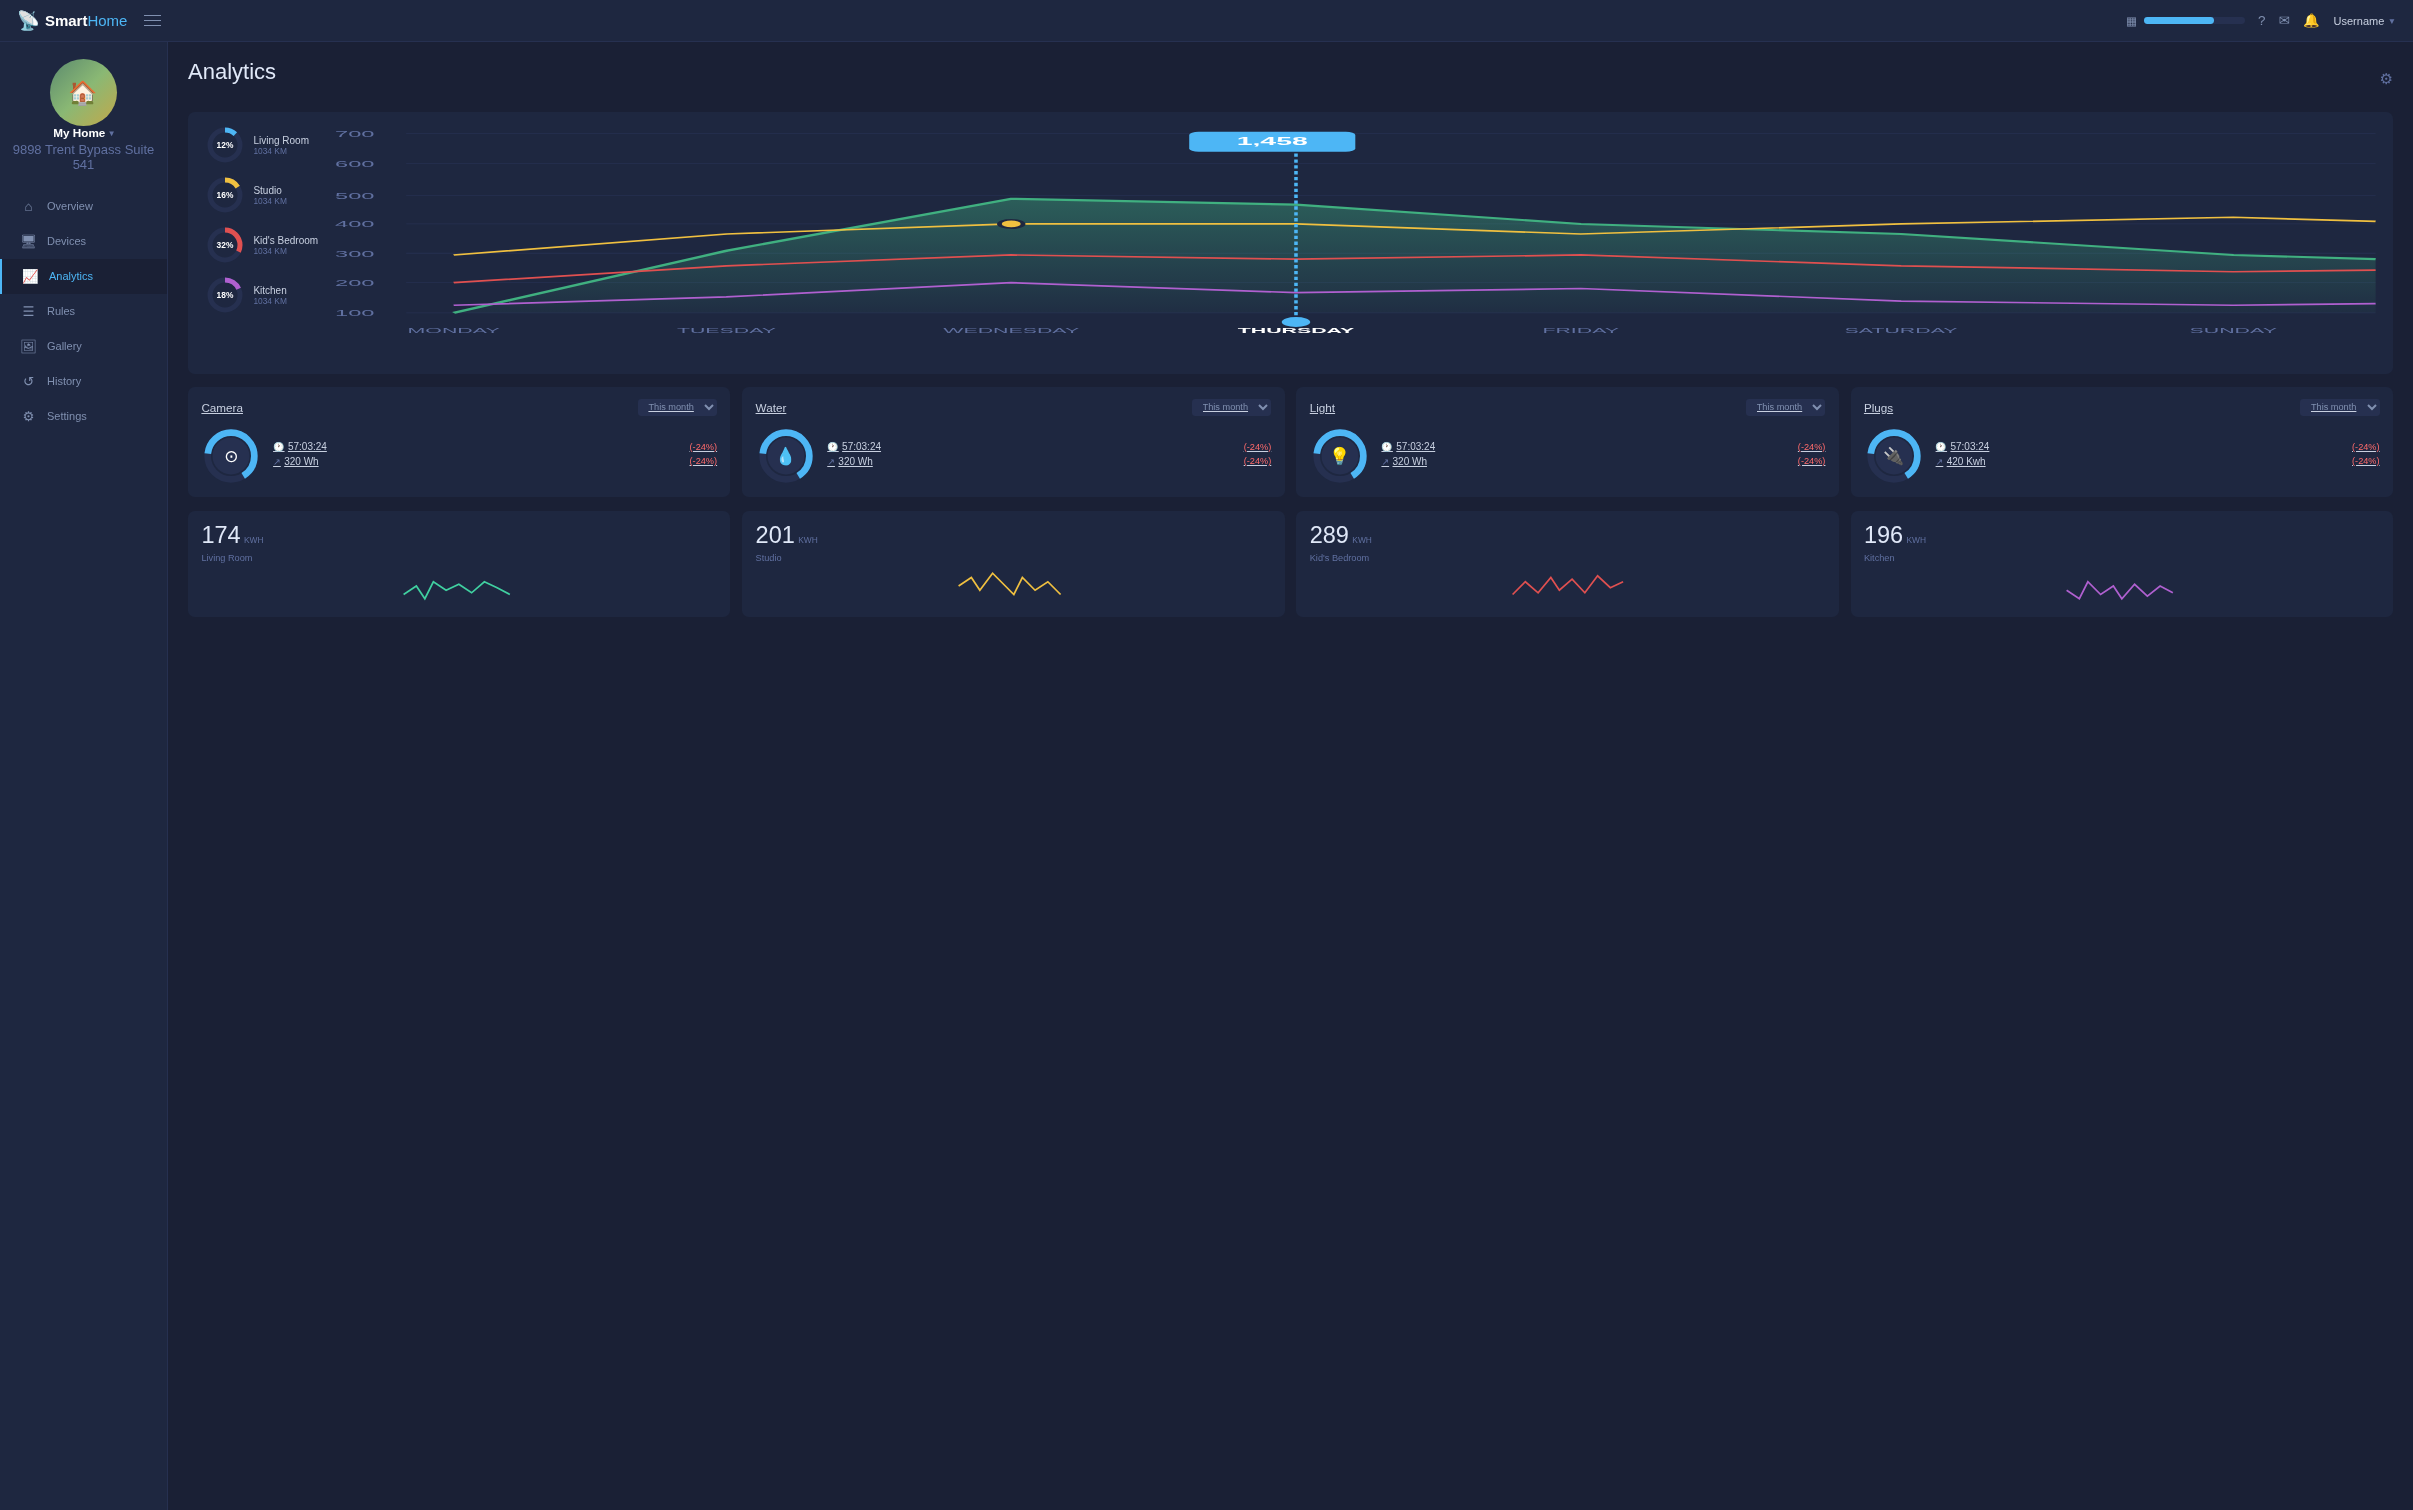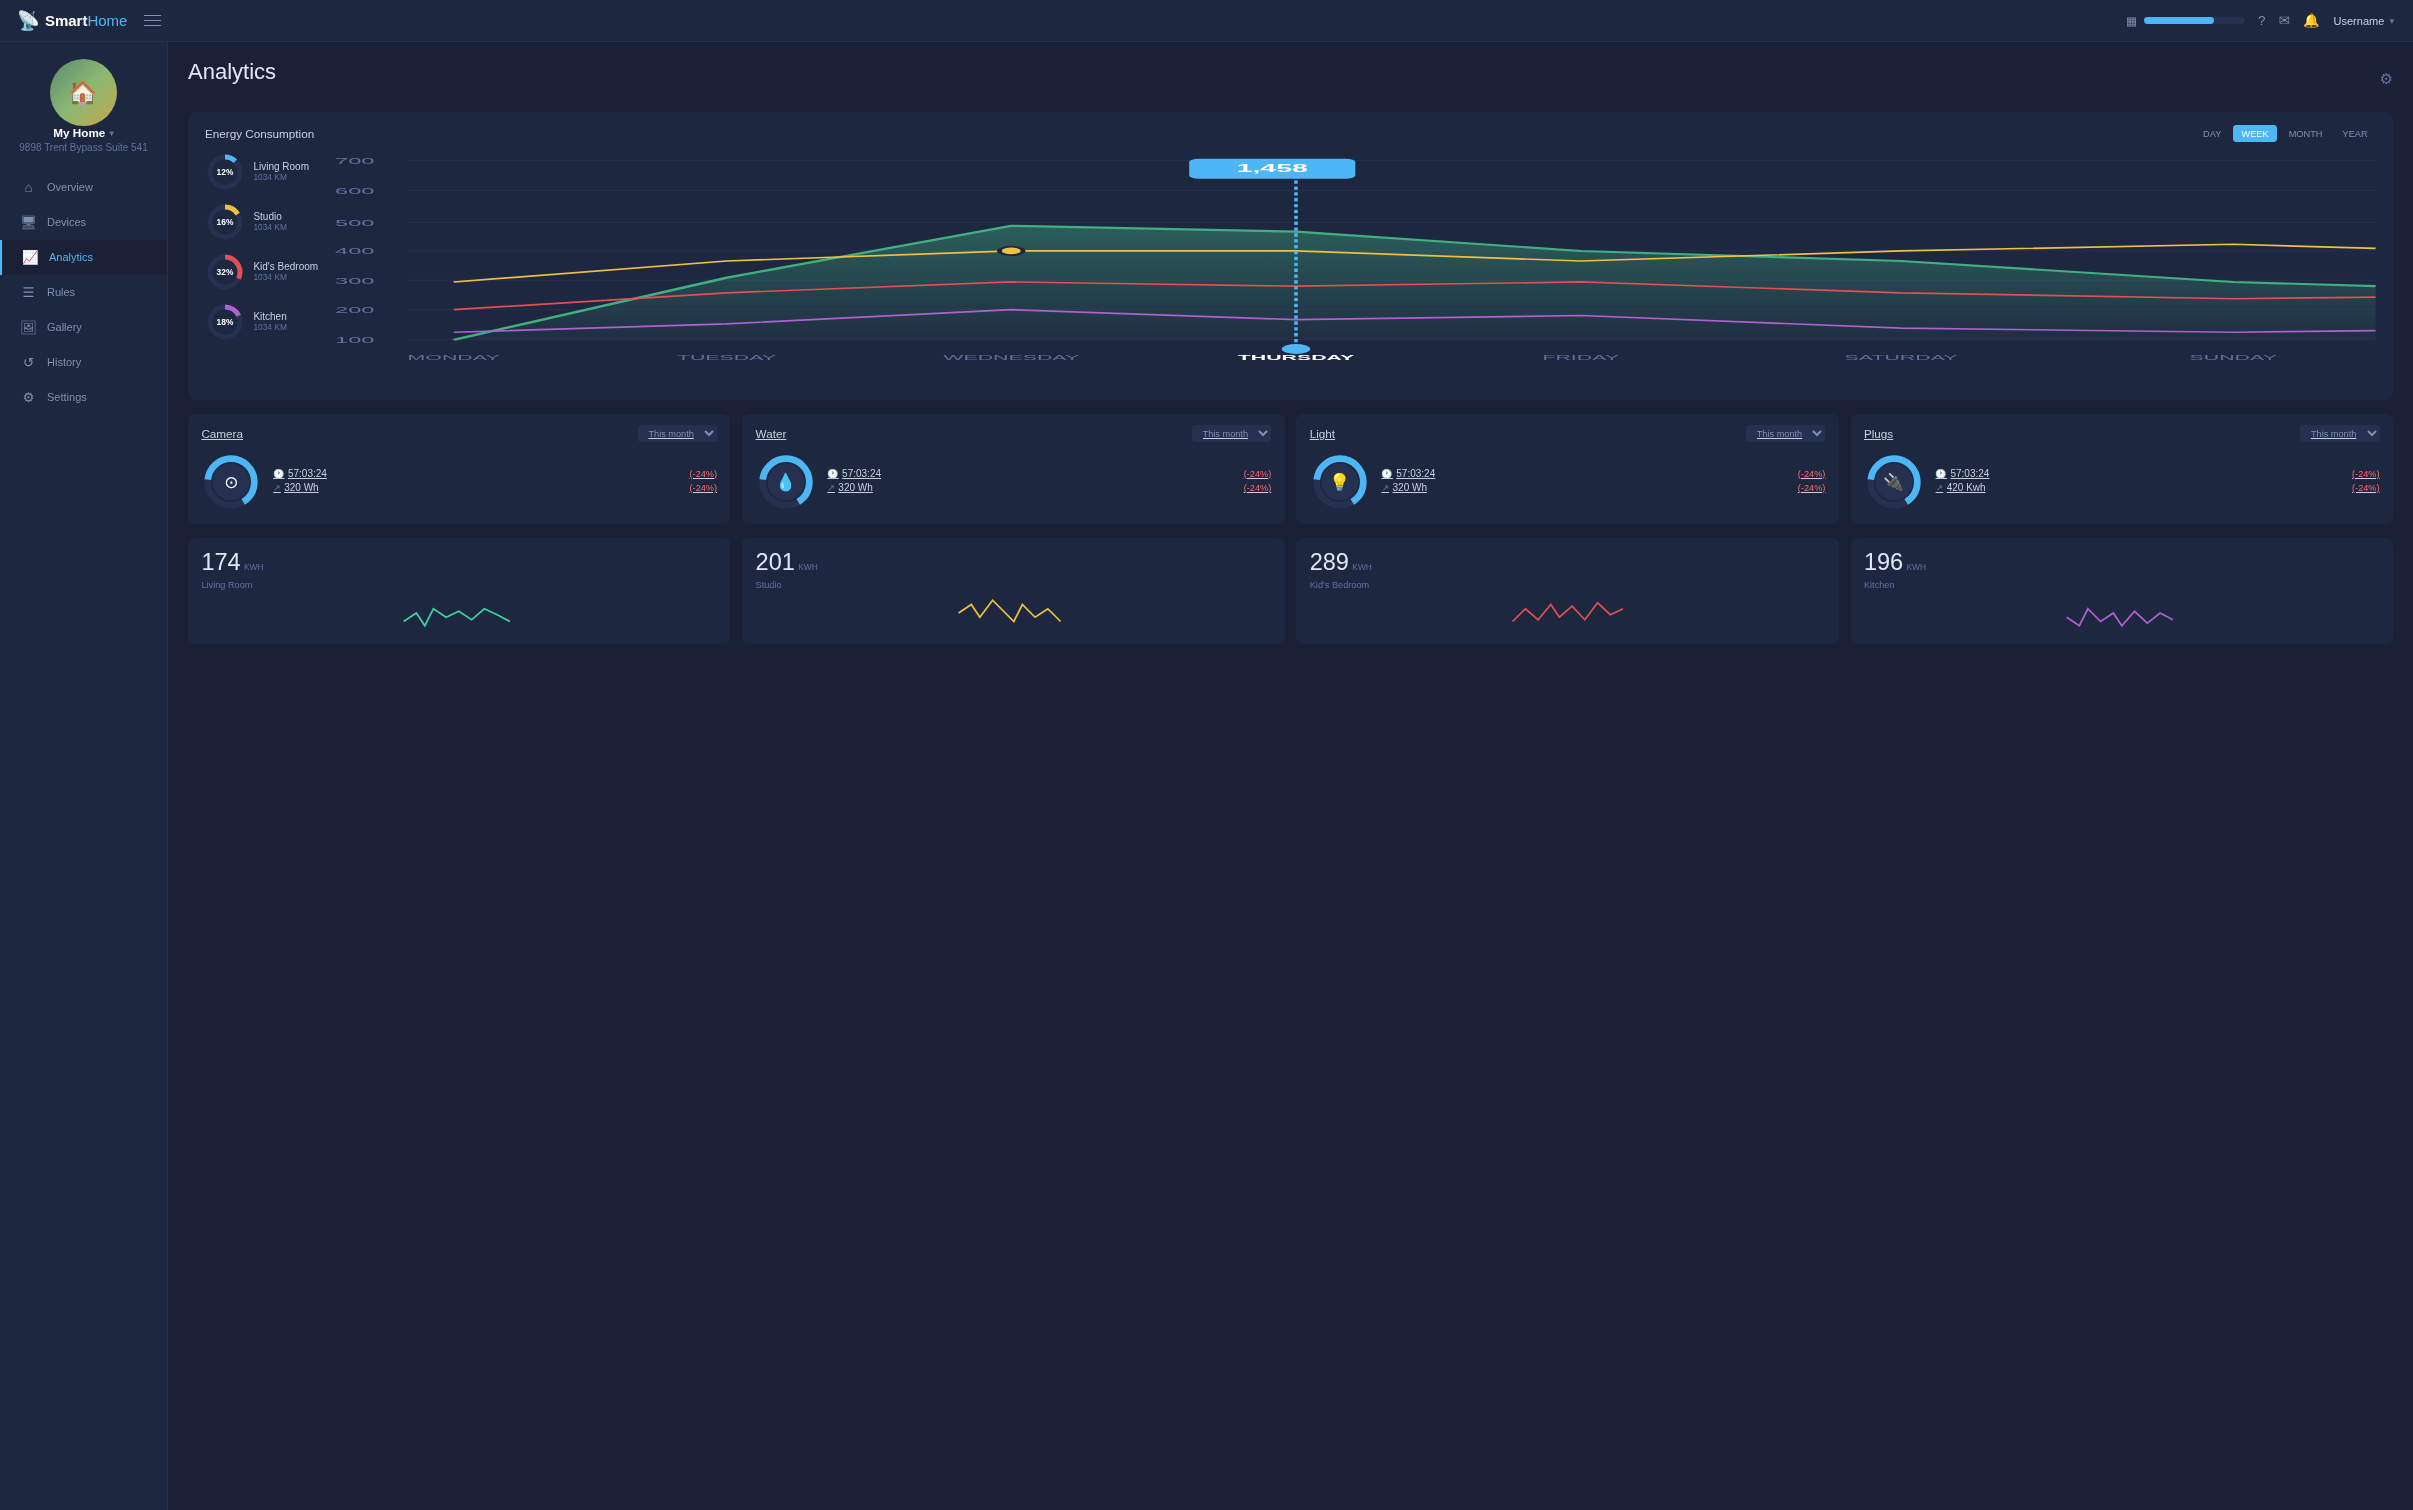--- a/index.html
+++ b/index.html
@@ -59,21 +59,21 @@
       display: flex; align-items: center; justify-content: center; font-size: 23.5px;
     }
     .sidebar-home-name {
       color: #fff;
       font-size: 11.7px;
       font-weight: 600;
       display: flex;
       align-items: center;
       gap: 4.2px;
     }
-    .sidebar-address { color: #6070a0; font-size: 10px; margin-top: 2.5px; margin-bottom: 17px; text-align: center; padding: 0 8.4px; }
+    .sidebar-address { color: #6070a0; font-size: 13px; margin-top: 2.5px; margin-bottom: 17px; text-align: center; padding: 0 8.4px; }
     .sidebar-nav { width: 100%; }
     .sidebar-item {
       display: flex;
       align-items: center;
       gap: 10px;
       padding: 10px 20px;
       cursor: pointer;
       color: #8090b0;
       font-size: 11px;
       transition: background 0.2s;
@@ -260,29 +260,20 @@
 
   <div class="content">
     <div class="content-wrapper">
 
       <div style="display:flex;justify-content:space-between;align-items:center;margin-bottom:13.4px;">
         <h1 class="page-title">Analytics</h1>
         <span style="color:#6070a0;font-size:15px;cursor:pointer;">⚙</span>
       </div>
 
       <div class="energy-card">
-        <div class="energy-card-header">
-          <span class="energy-title">Energy Consumption</span>
-          <div class="time-tabs">
-            <button class="time-tab">DAY</button>
-            <button class="time-tab active">WEEK</button>
-            <button class="time-tab">MONTH</button>
-            <button class="time-tab">YEAR</button>
-          </div>
-        </div>
 
         <div class="energy-body">
 
           <div class="legend-panel">
 
             <div class="legend-item">
               <div class="donut-wrap">
                 <svg class="donut-svg" width="40" height="40" viewBox="0 0 48 48">
                   <circle cx="24" cy="24" r="18" fill="none" stroke="#263050" stroke-width="6"></circle>
                   <circle cx="24" cy="24" r="18" fill="none" stroke="#4db6f5" stroke-width="6" stroke-dasharray="13.6 99.8" stroke-dashoffset="0"></circle>

